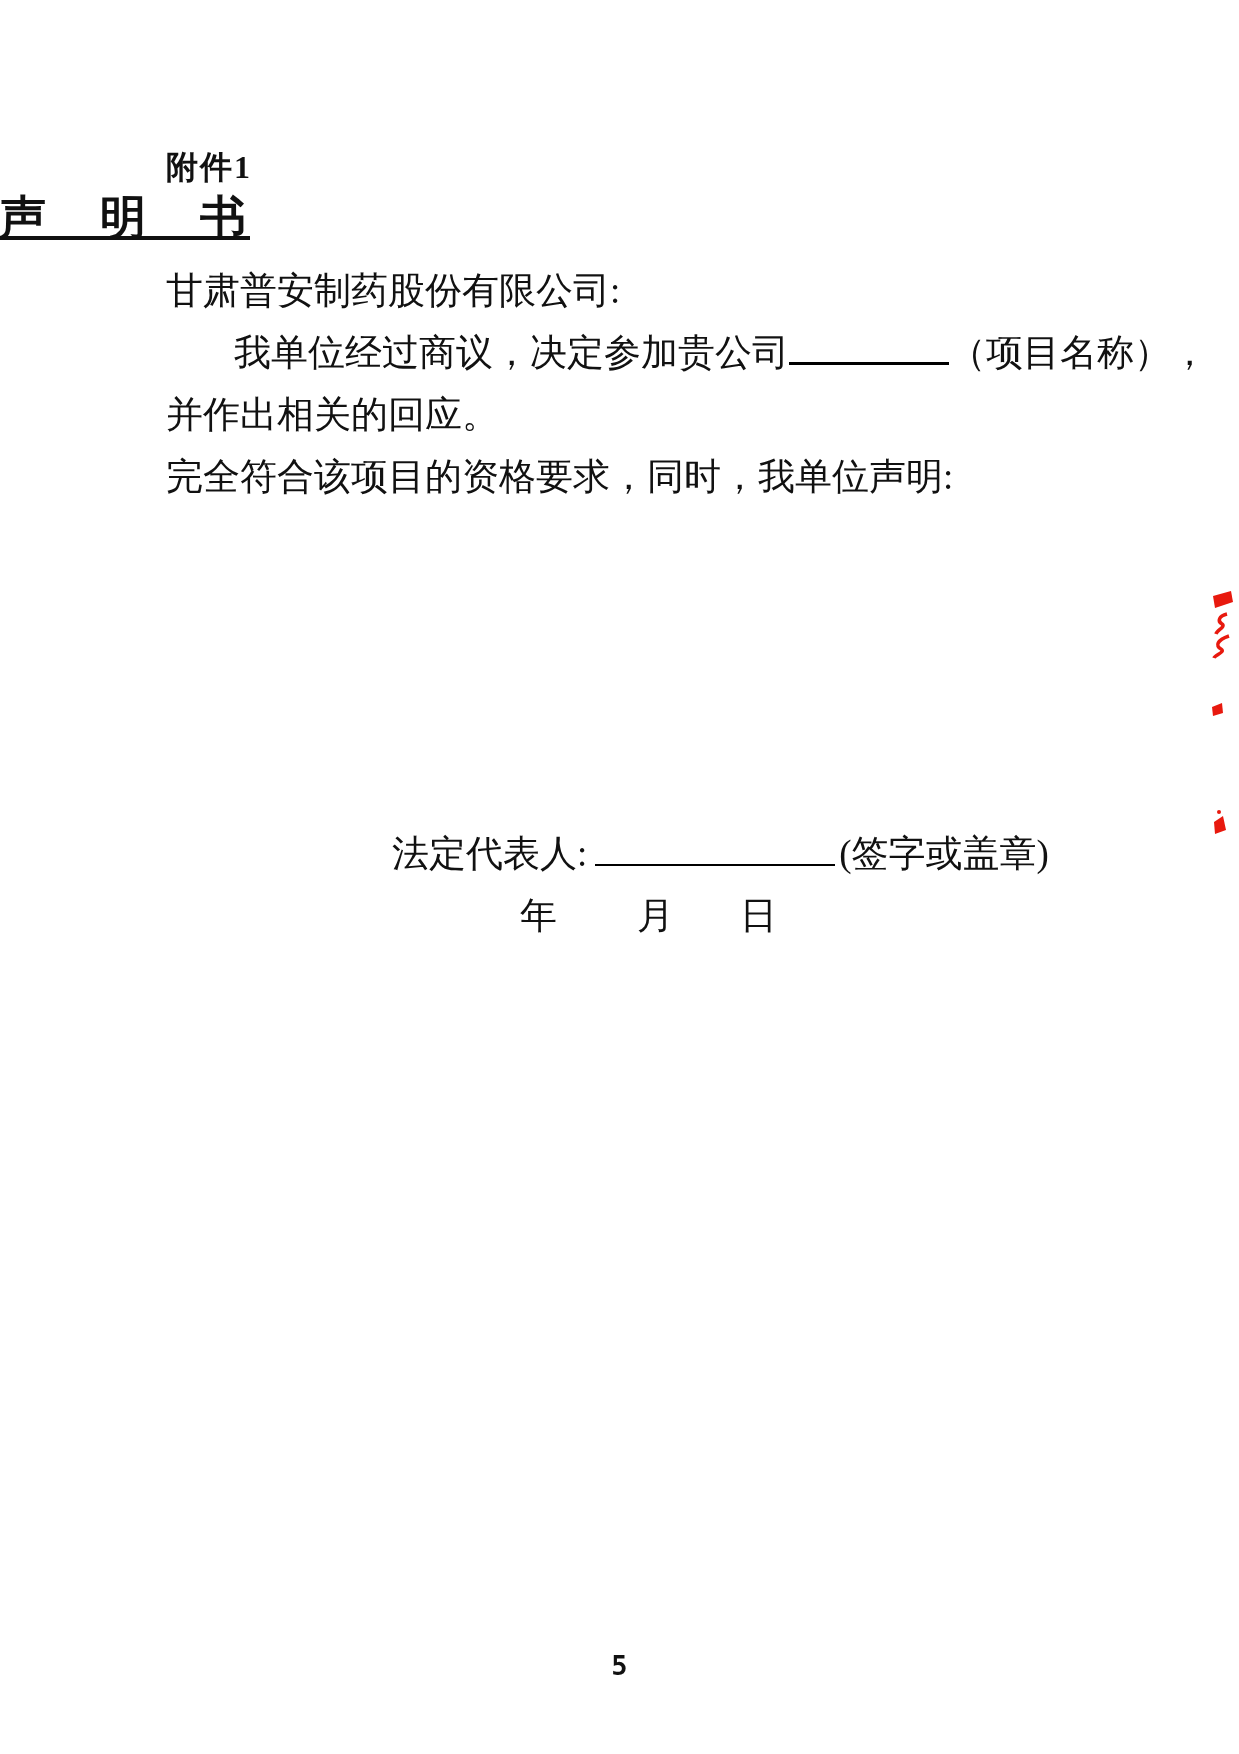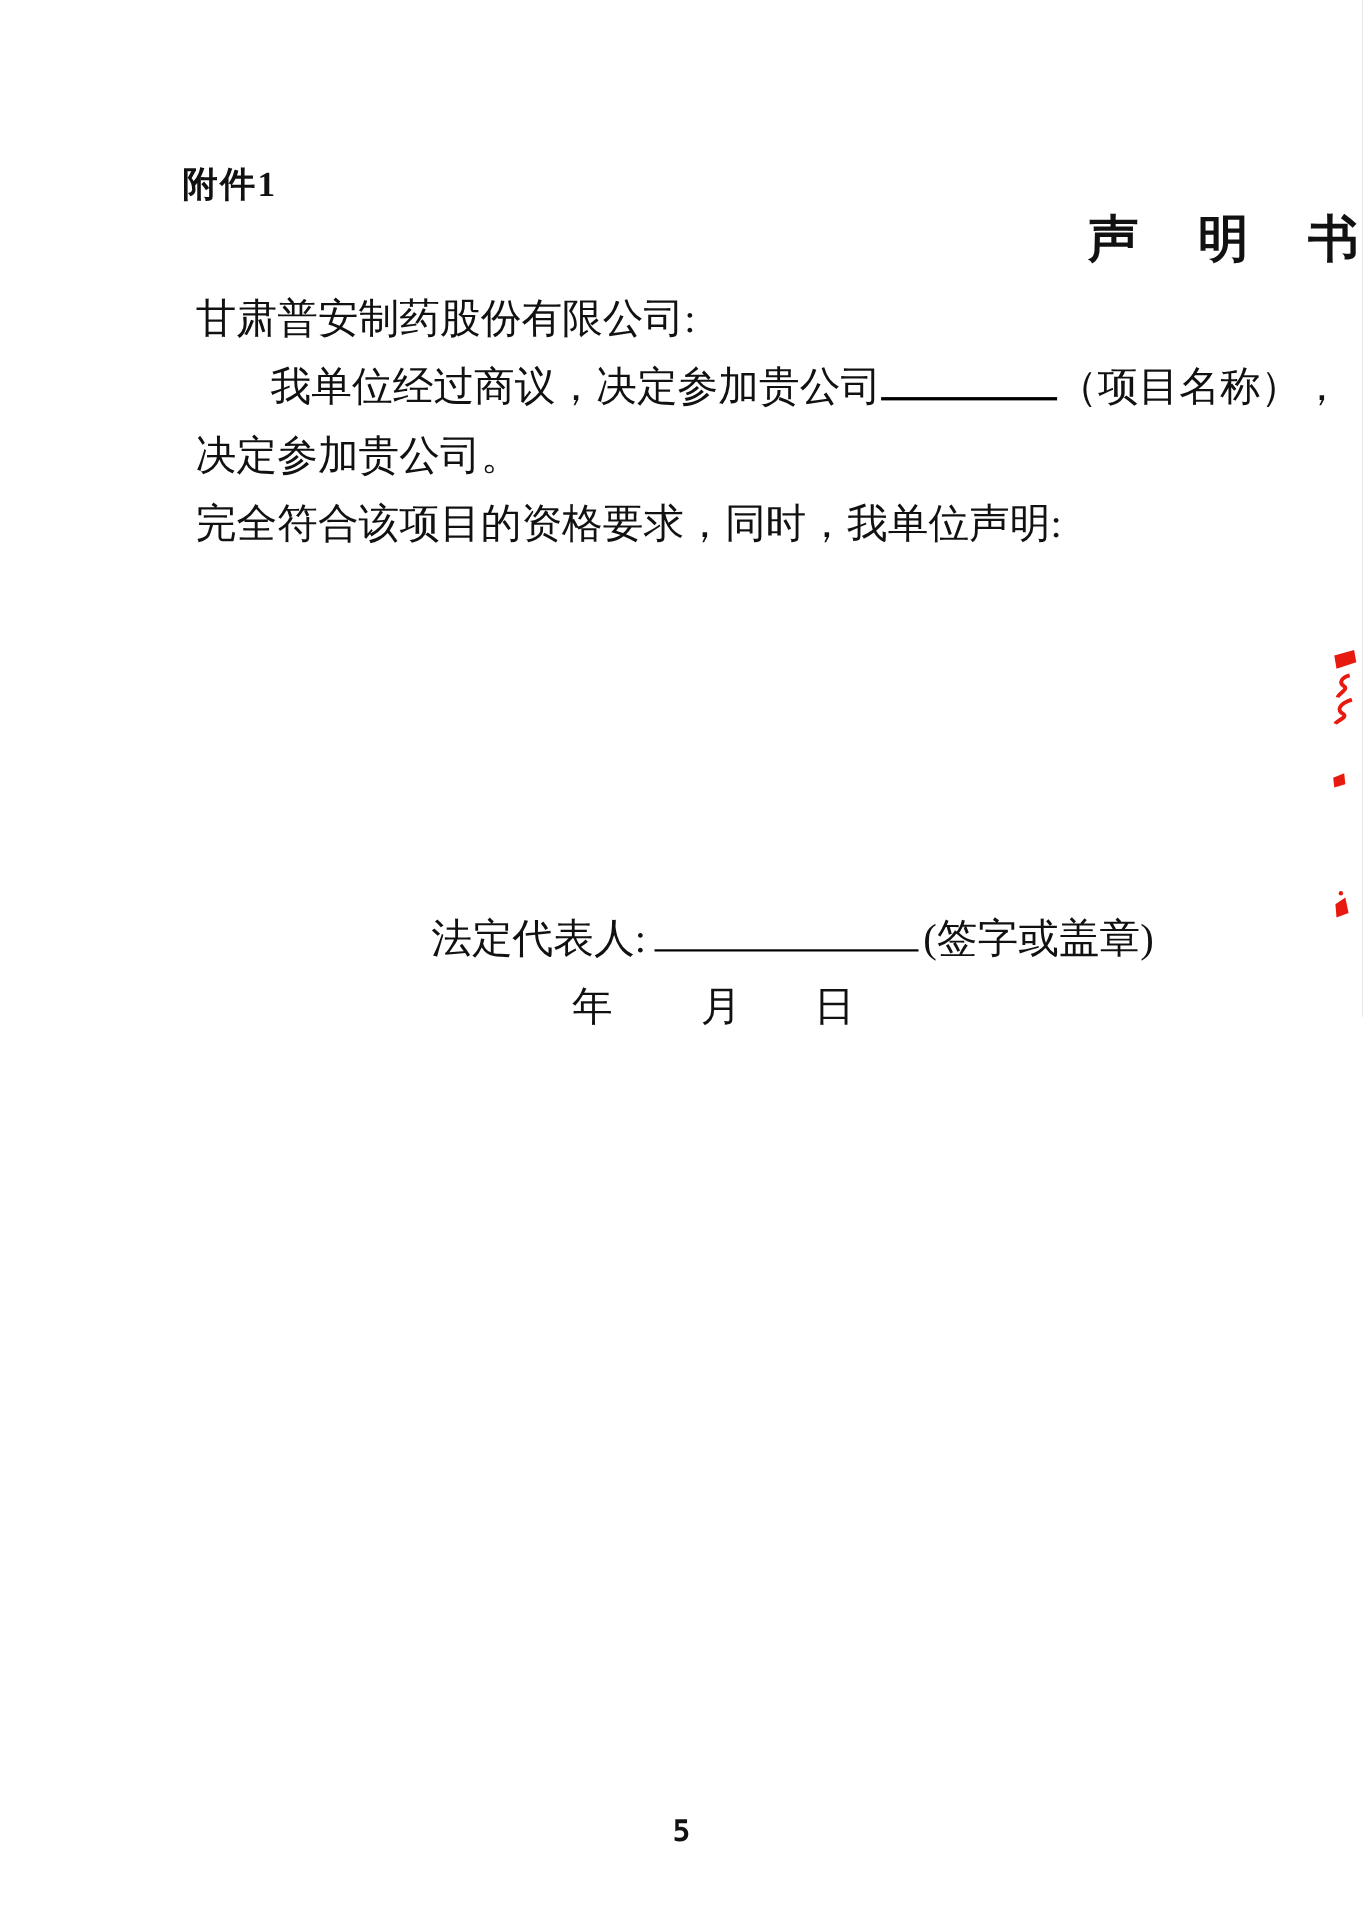--- a/index.html
+++ b/index.html
@@ -20,36 +20,37 @@
     font-size: 32px;
     font-weight: bold;
     letter-spacing: 2px;
   }
   .title {
     position: absolute;
     left: 0;
     top: 194px;
     width: 100%;
     margin: 0;
-    text-align: right;
+    text-align: left;
     font-family: "DejaVu Sans", "Liberation Sans", sans-serif;
     font-size: 46px;
     font-weight: bold;
     line-height: 1;
     letter-spacing: 4px;
+    text-decoration: underline;
   }
   .body-block {
     position: absolute;
     left: 166px;
     top: 260px;
     width: 930px;
     font-size: 37px;
     line-height: 62px;
   }
-  .bl { height: 62px; white-space: nowrap; margin-left: 12px; }
+  .bl { height: 62px; white-space: nowrap; }
   .bl.indent { padding-left: 68px; }
   .blank {
     display: inline-block;
     border-bottom: 3px solid #000;
     height: 1em;
     vertical-align: baseline;
   }
   .project-blank { width: 160px; }
   .sig-block {
     position: absolute;
@@ -95,21 +96,21 @@
   <h1 class="title">声　明　书</h1>
 
   <div class="body-block">
     <div class="bl">
       <span>甘肃普安制药股份有限公司:</span>
     </div>
     <div class="bl indent">
       <span>我单位经过商议，决定参加贵公司</span><span class="blank project-blank"></span><span>（项目名称），</span>
     </div>
     <div class="bl">
-      <span>决定参加贵公司。</span>
+      <span>并作出相关的回应。</span>
     </div>
     <div class="bl">
       <span>完全符合该项目的资格要求，同时，我单位声明:</span>
     </div>
   </div>
 
   <div class="sig-block">
     <div class="sig-line">
       <span class="sig-label">法定代表人:</span><span class="blank sig-blank-rep"></span><span class="sig-suffix">(签字或盖章)</span>
     </div>

